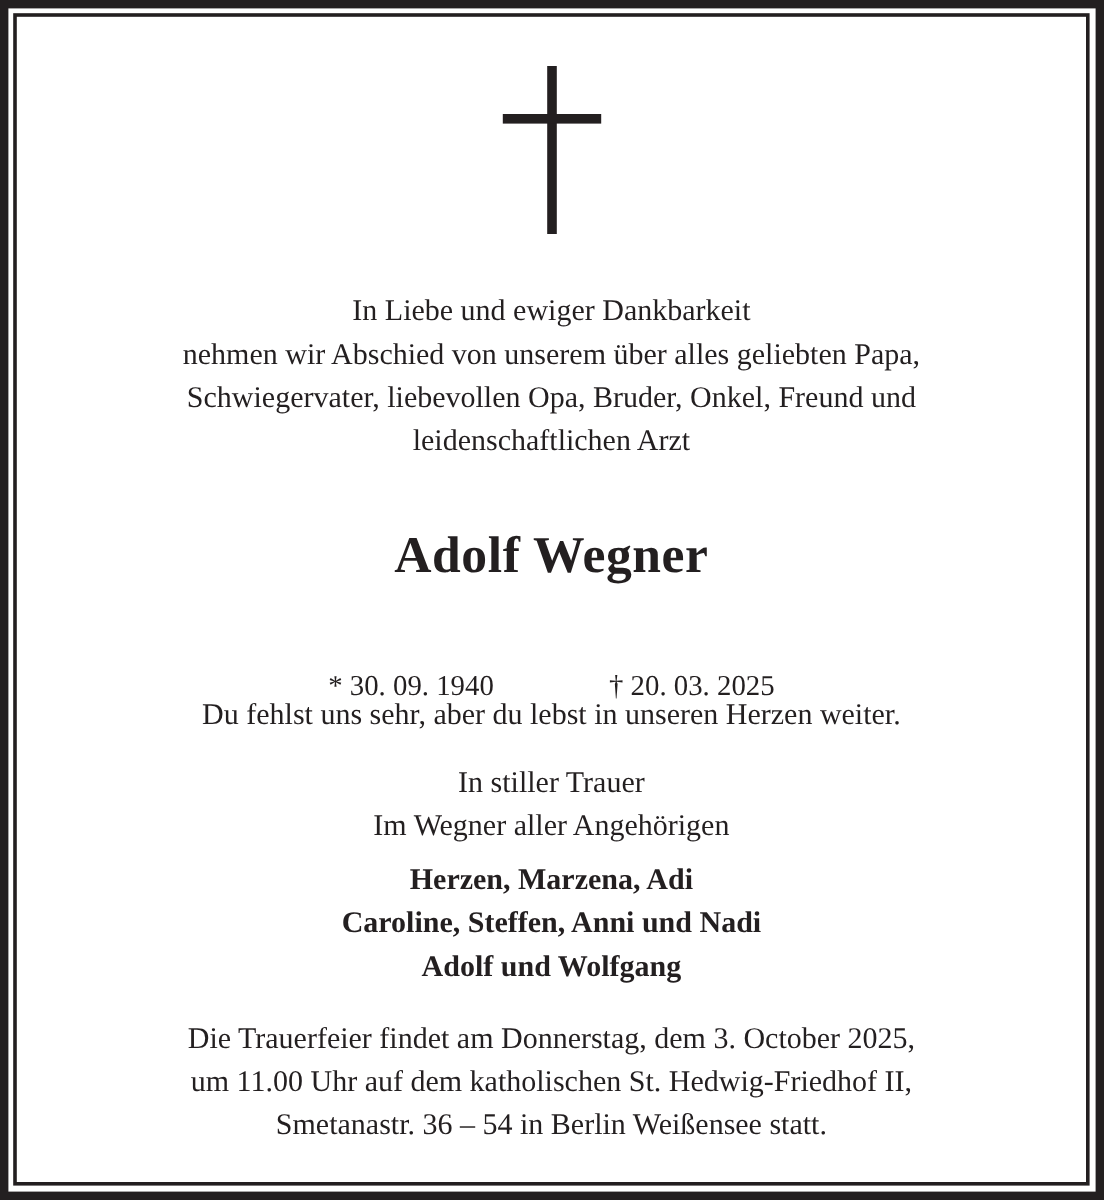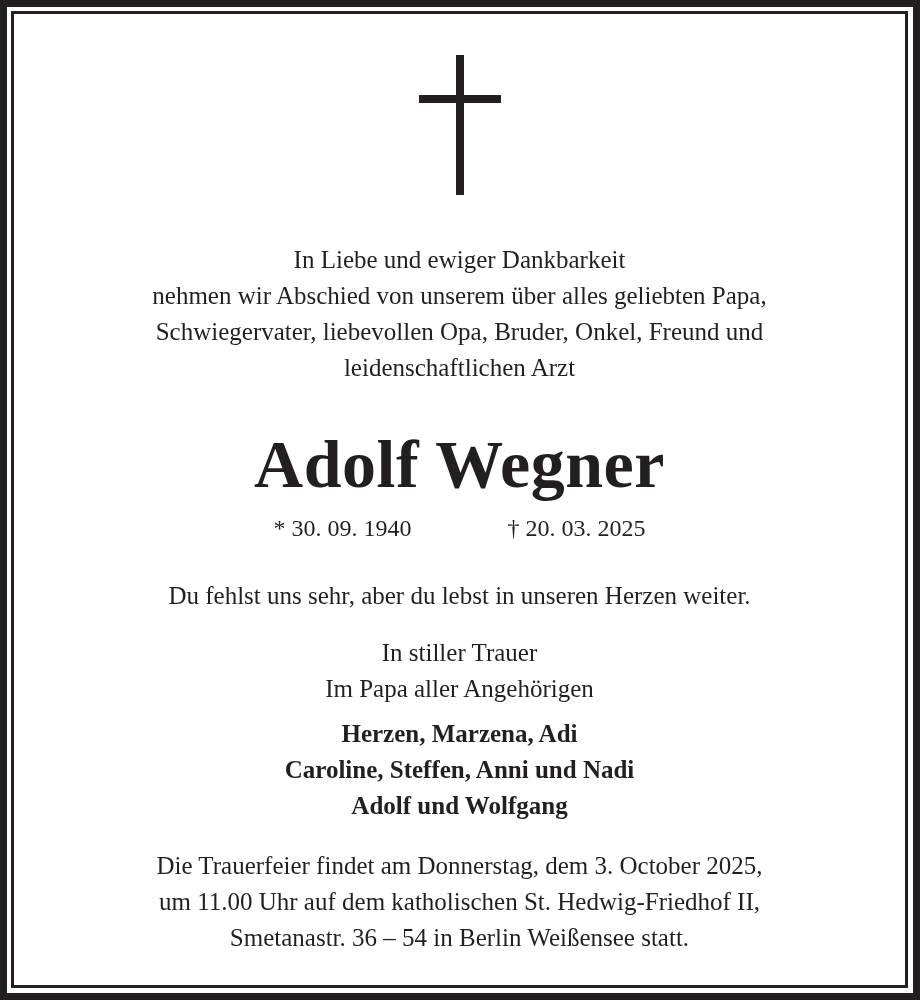--- a/index.html
+++ b/index.html
@@ -16,23 +16,23 @@
       position: absolute; left: 14px; top: 14px; width: 891px; height: 971px;
       text-align: center; color: #231f20;
       font-family: "Liberation Serif", "DejaVu Serif", serif;
       padding-left: 28px;
     }
     .cross { position: absolute; left: 405px; top: 41px; width: 82px; height: 140px; }
     .cross .v { position: absolute; left: 37px; top: 0; width: 8px; height: 140px; background: #231f20; }
     .cross .h { position: absolute; left: 0; top: 40px; width: 82px; height: 8px; background: #231f20; }
     .block { position: absolute; left: 0; width: 891px; }
     .intro { top: 228px; font-size: 25px; line-height: 36px; }
-    .name { top: 410px; font-size: 68px; line-height: 80px; font-weight: bold; letter-spacing: 0.5px; }
+    .name { top: 410px; font-size: 43px; line-height: 80px; font-weight: bold; letter-spacing: 0.5px; }
     .dates { top: 497px; font-size: 24px; line-height: 34px; }
-    .dates span { display: inline-block; }
+    .dates span { display: inline-block; margin-top: 44px; }
     .dates .born { margin-right: 90px; }
     .quote { top: 564px; font-size: 25px; line-height: 36px; }
     .mourn { top: 621px; font-size: 25px; line-height: 36px; text-align: center; }
     .family { top: 702px; font-size: 25px; line-height: 36px; font-weight: bold; }
     .funeral { top: 834px; font-size: 25px; line-height: 36px; }
     .line { display: block; white-space: nowrap; }
   </style>
 </head>
 <body>
 
@@ -57,21 +57,21 @@
 
   <div class="block dates">
     <span class="born">* 30. 09. 1940</span>
     <span class="died">† 20. 03. 2025</span>
   </div>
 
   <div class="block quote">Du fehlst uns sehr, aber du lebst in unseren Herzen weiter.</div>
 
   <div class="block mourn">
     <span class="line">In stiller Trauer</span>
-    <span class="line">Im Papa aller Angehörigen</span>
+    <span class="line">Im Wegner aller Angehörigen</span>
   </div>
 
   <div class="block family">
     <span class="line">Herzen, Marzena, Adi</span>
     <span class="line">Caroline, Steffen, Anni und Nadi</span>
     <span class="line">Adolf und Wolfgang</span>
   </div>
 
   <div class="block funeral">
     <span class="line">Die Trauerfeier findet am Donnerstag, dem 3. October 2025,</span>

